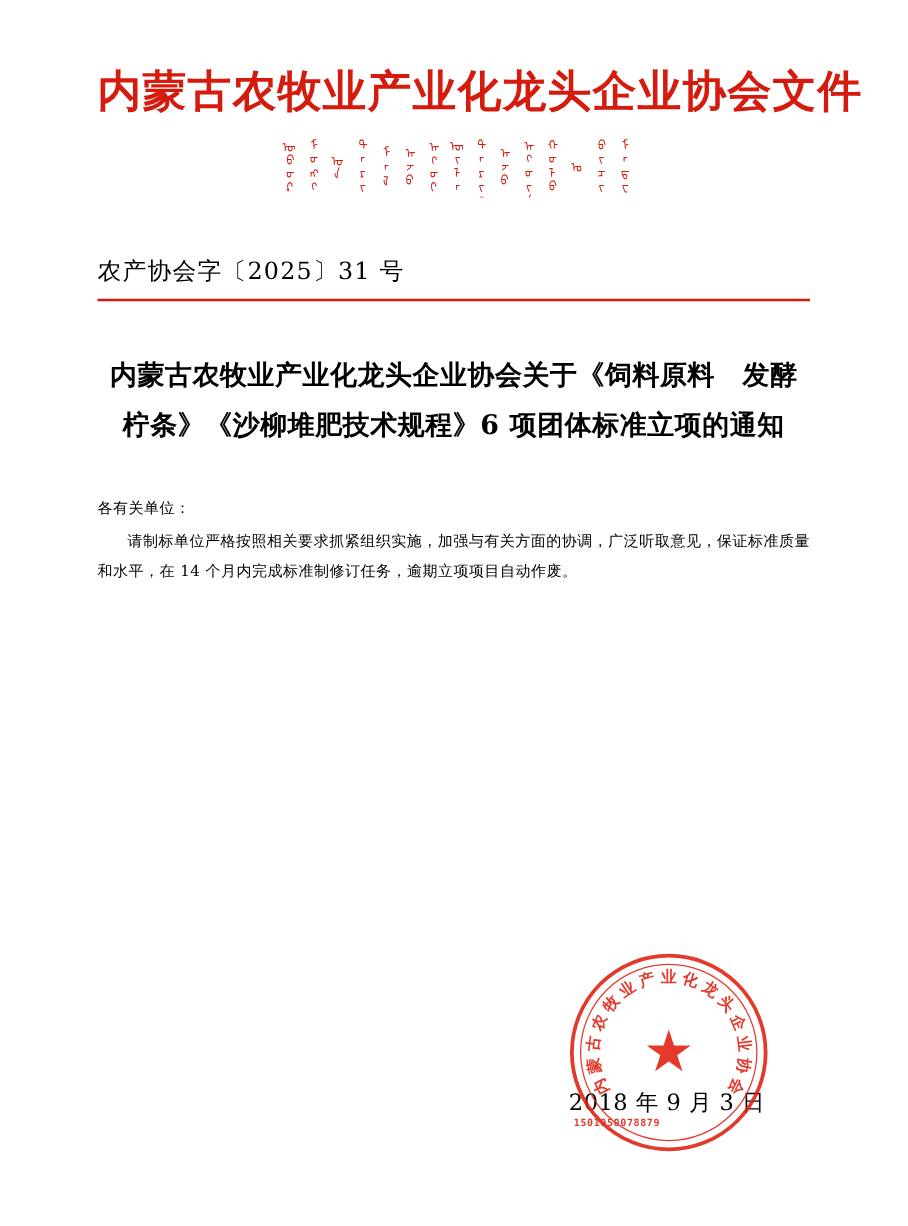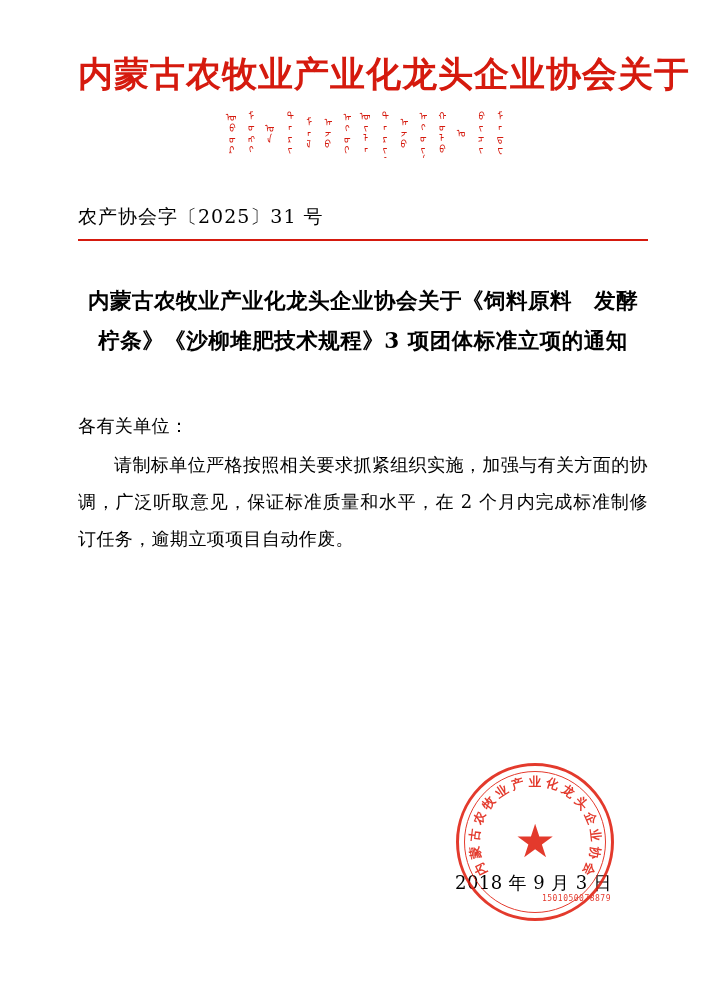--- a/index.html
+++ b/index.html
@@ -81,22 +81,22 @@
     font-size: 21.5px;
     font-weight: bold;
     line-height: 1.85;
     text-align: center;
     letter-spacing: 0.5px;
     padding: 0 6px;
   }
 
   
   .body-block {
-    margin-top: 48px;
-    font-size: 18px;
+    margin-top: 34px;
+    font-size: 12px;
     line-height: 2.05;
     letter-spacing: 0.4px;
     text-align: justify;
   }
   .salutation {
     margin: 0 0 2px 0;
   }
   .para {
     margin: 0;
     text-indent: 2em;
@@ -152,37 +152,38 @@
     left: 50%;
     top: 50%;
     font-family: "DejaVu Serif", "Liberation Serif", serif;
     font-size: 12.5px;
     font-weight: bold;
     color: #e01f10;
     transform-origin: 0 0;
   }
   .seal-bottom-text {
     position: absolute;
-    left: 14px;
+    left: 0;
     right: 0;
     bottom: 15px;
-    text-align: right;
+    text-align: left;
     color: #e01f10;
     font-family: "DejaVu Sans Mono", "Liberation Mono", monospace;
     font-size: 8px;
     letter-spacing: 0.5px;
+    font-weight: bold;
   }
 </style>
 </head>
 <body>
 
 <div class="page">
 
   <div class="letterhead">
-    <div class="letterhead-title">内蒙古农牧业产业化龙头企业协会关于</div>
+    <div class="letterhead-title">内蒙古农牧业产业化龙头企业协会文件</div>
     <div class="letterhead-mongolian">
         <span class="mong-col">ᠦᠪᠦᠷ</span>
         <span class="mong-col">ᠮᠣᠩᠭᠣᠯ</span>
         <span class="mong-col">ᠤᠨ</span>
         <span class="mong-col">ᠲᠠᠷᠢᠶᠠᠯᠠᠩ</span>
         <span class="mong-col">ᠮᠠᠯ</span>
         <span class="mong-col">ᠠᠵᠤ</span>
         <span class="mong-col">ᠠᠬᠤᠢ</span>
         <span class="mong-col">ᠦᠢᠯᠡᠳᠪᠦᠷᠢᠯᠡᠯ</span>
         <span class="mong-col">ᠲᠡᠷᠢᠭᠦᠨ</span>
@@ -191,25 +192,25 @@
         <span class="mong-col">ᠬᠣᠯᠪᠣᠭᠠᠨ</span>
         <span class="mong-col">ᠤ</span>
         <span class="mong-col">ᠪᠢᠴᠢᠭ</span>
         <span class="mong-col">ᠮᠠᠲ᠋ᠧᠷᠢᠶᠠᠯ</span>
       </div>
   </div>
 
   <div class="doc-number">农产协会字〔2025〕31 号</div>
   <div class="red-rule"></div>
 
-  <div class="doc-title">内蒙古农牧业产业化龙头企业协会关于《饲料原料　发酵柠条》《沙柳堆肥技术规程》3 项团体标准立项的通知</div>
+  <div class="doc-title">内蒙古农牧业产业化龙头企业协会关于《饲料原料　发酵柠条》《沙柳堆肥技术规程》6 项团体标准立项的通知</div>
 
   <div class="body-block">
     <p class="salutation">各有关单位：</p>
-    <p class="para">请制标单位严格按照相关要求抓紧组织实施，加强与有关方面的协调，广泛听取意见，保证标准质量和水平，在 2 个月内完成标准制修订任务，逾期立项项目自动作废。</p>
+    <p class="para">请制标单位严格按照相关要求抓紧组织实施，加强与有关方面的协调，广泛听取意见，保证标准质量和水平，在 14 个月内完成标准制修订任务，逾期立项项目自动作废。</p>
   </div>
 
   <div class="sign-area">
     <div class="sign-date">2018 年 9 月 3 日</div>
   </div>
 
   <div class="seal">
     <div class="seal-inner"></div>
     <div class="seal-ring-text" id="seal-ring">
         <span style="transform: translate(-53.618px, 26.928px) rotate(-116.667deg) translate(-50%, -50%);">内</span>

